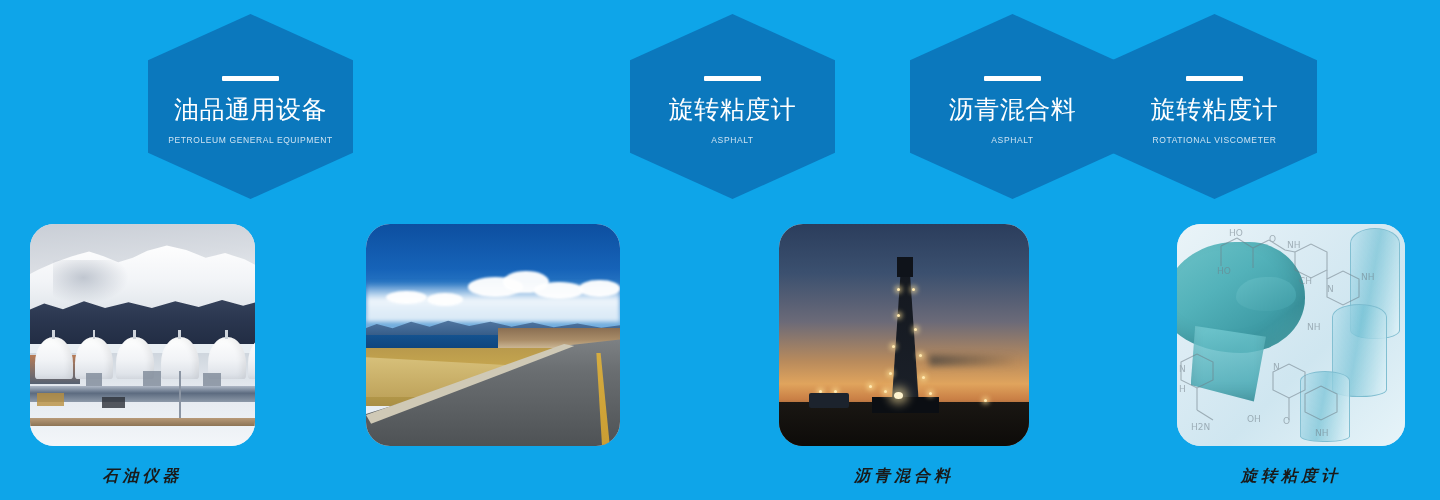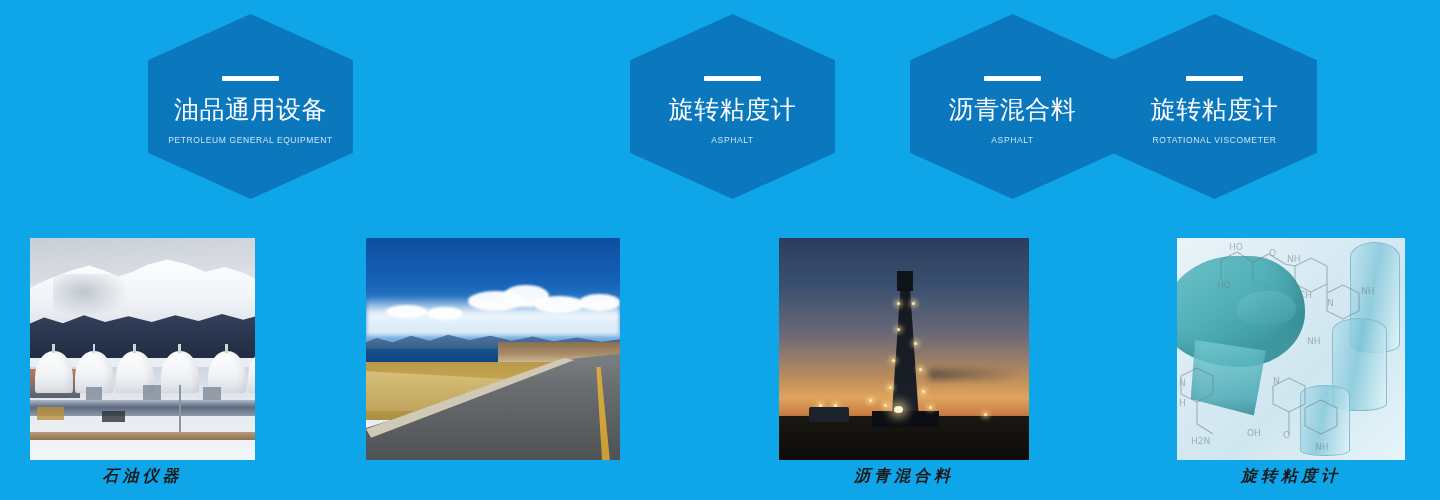--- a/index.html
+++ b/index.html
@@ -42,25 +42,26 @@
     font-size: 8.5px;
     letter-spacing: 0.6px;
     margin-top: 11px;
     white-space: nowrap;
     text-transform: uppercase;
   }
 
   
   .photo {
     position: absolute;
-    top: 238px;
+    top: 224px;
     height: 222px;
     overflow: hidden;
     cursor: pointer;
     background: #e8eef3;
+    border-radius: 24px;
   }
   .photo .scene { position: absolute; inset: 0; }
 
   
   .p1-sky {
     position: absolute; left: 0; top: 0; right: 0; height: 34%;
     background: linear-gradient(175deg,#c9ced6 0%,#d8dce2 45%,#eef1f4 100%);
   }
   .p1-peaks {
     position: absolute; left: -4%; top: 7%; width: 108%; height: 34%;

